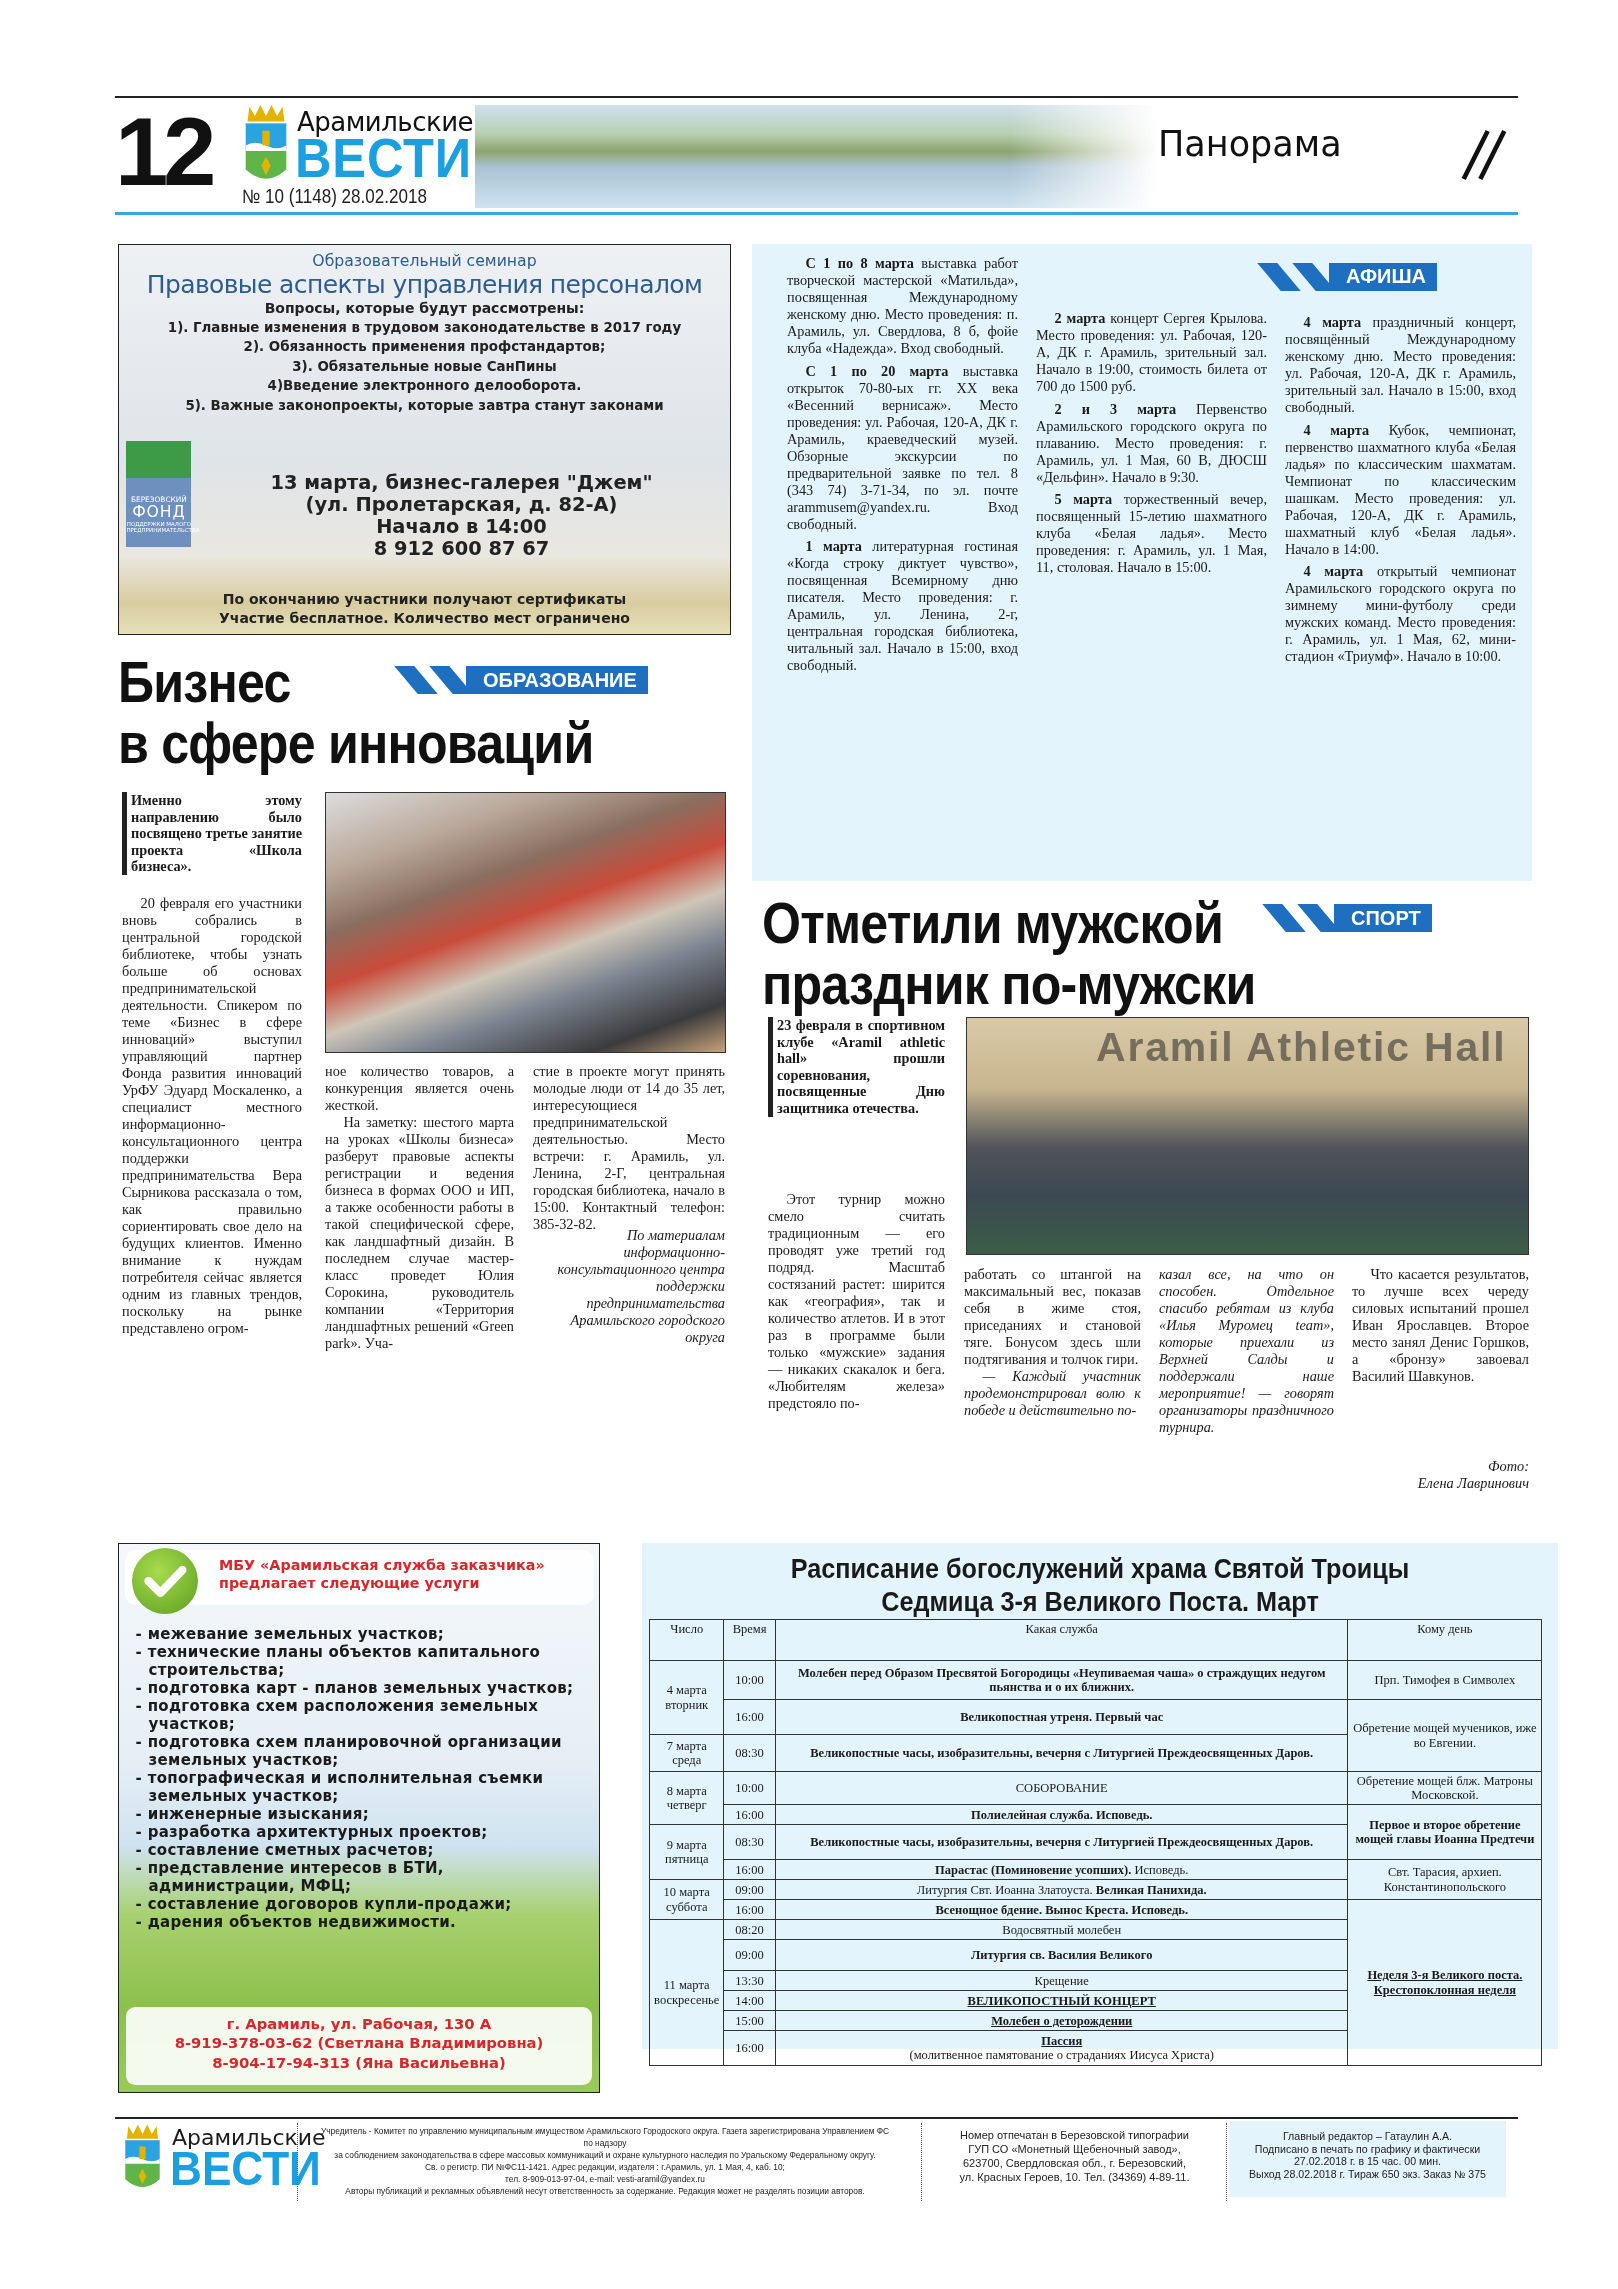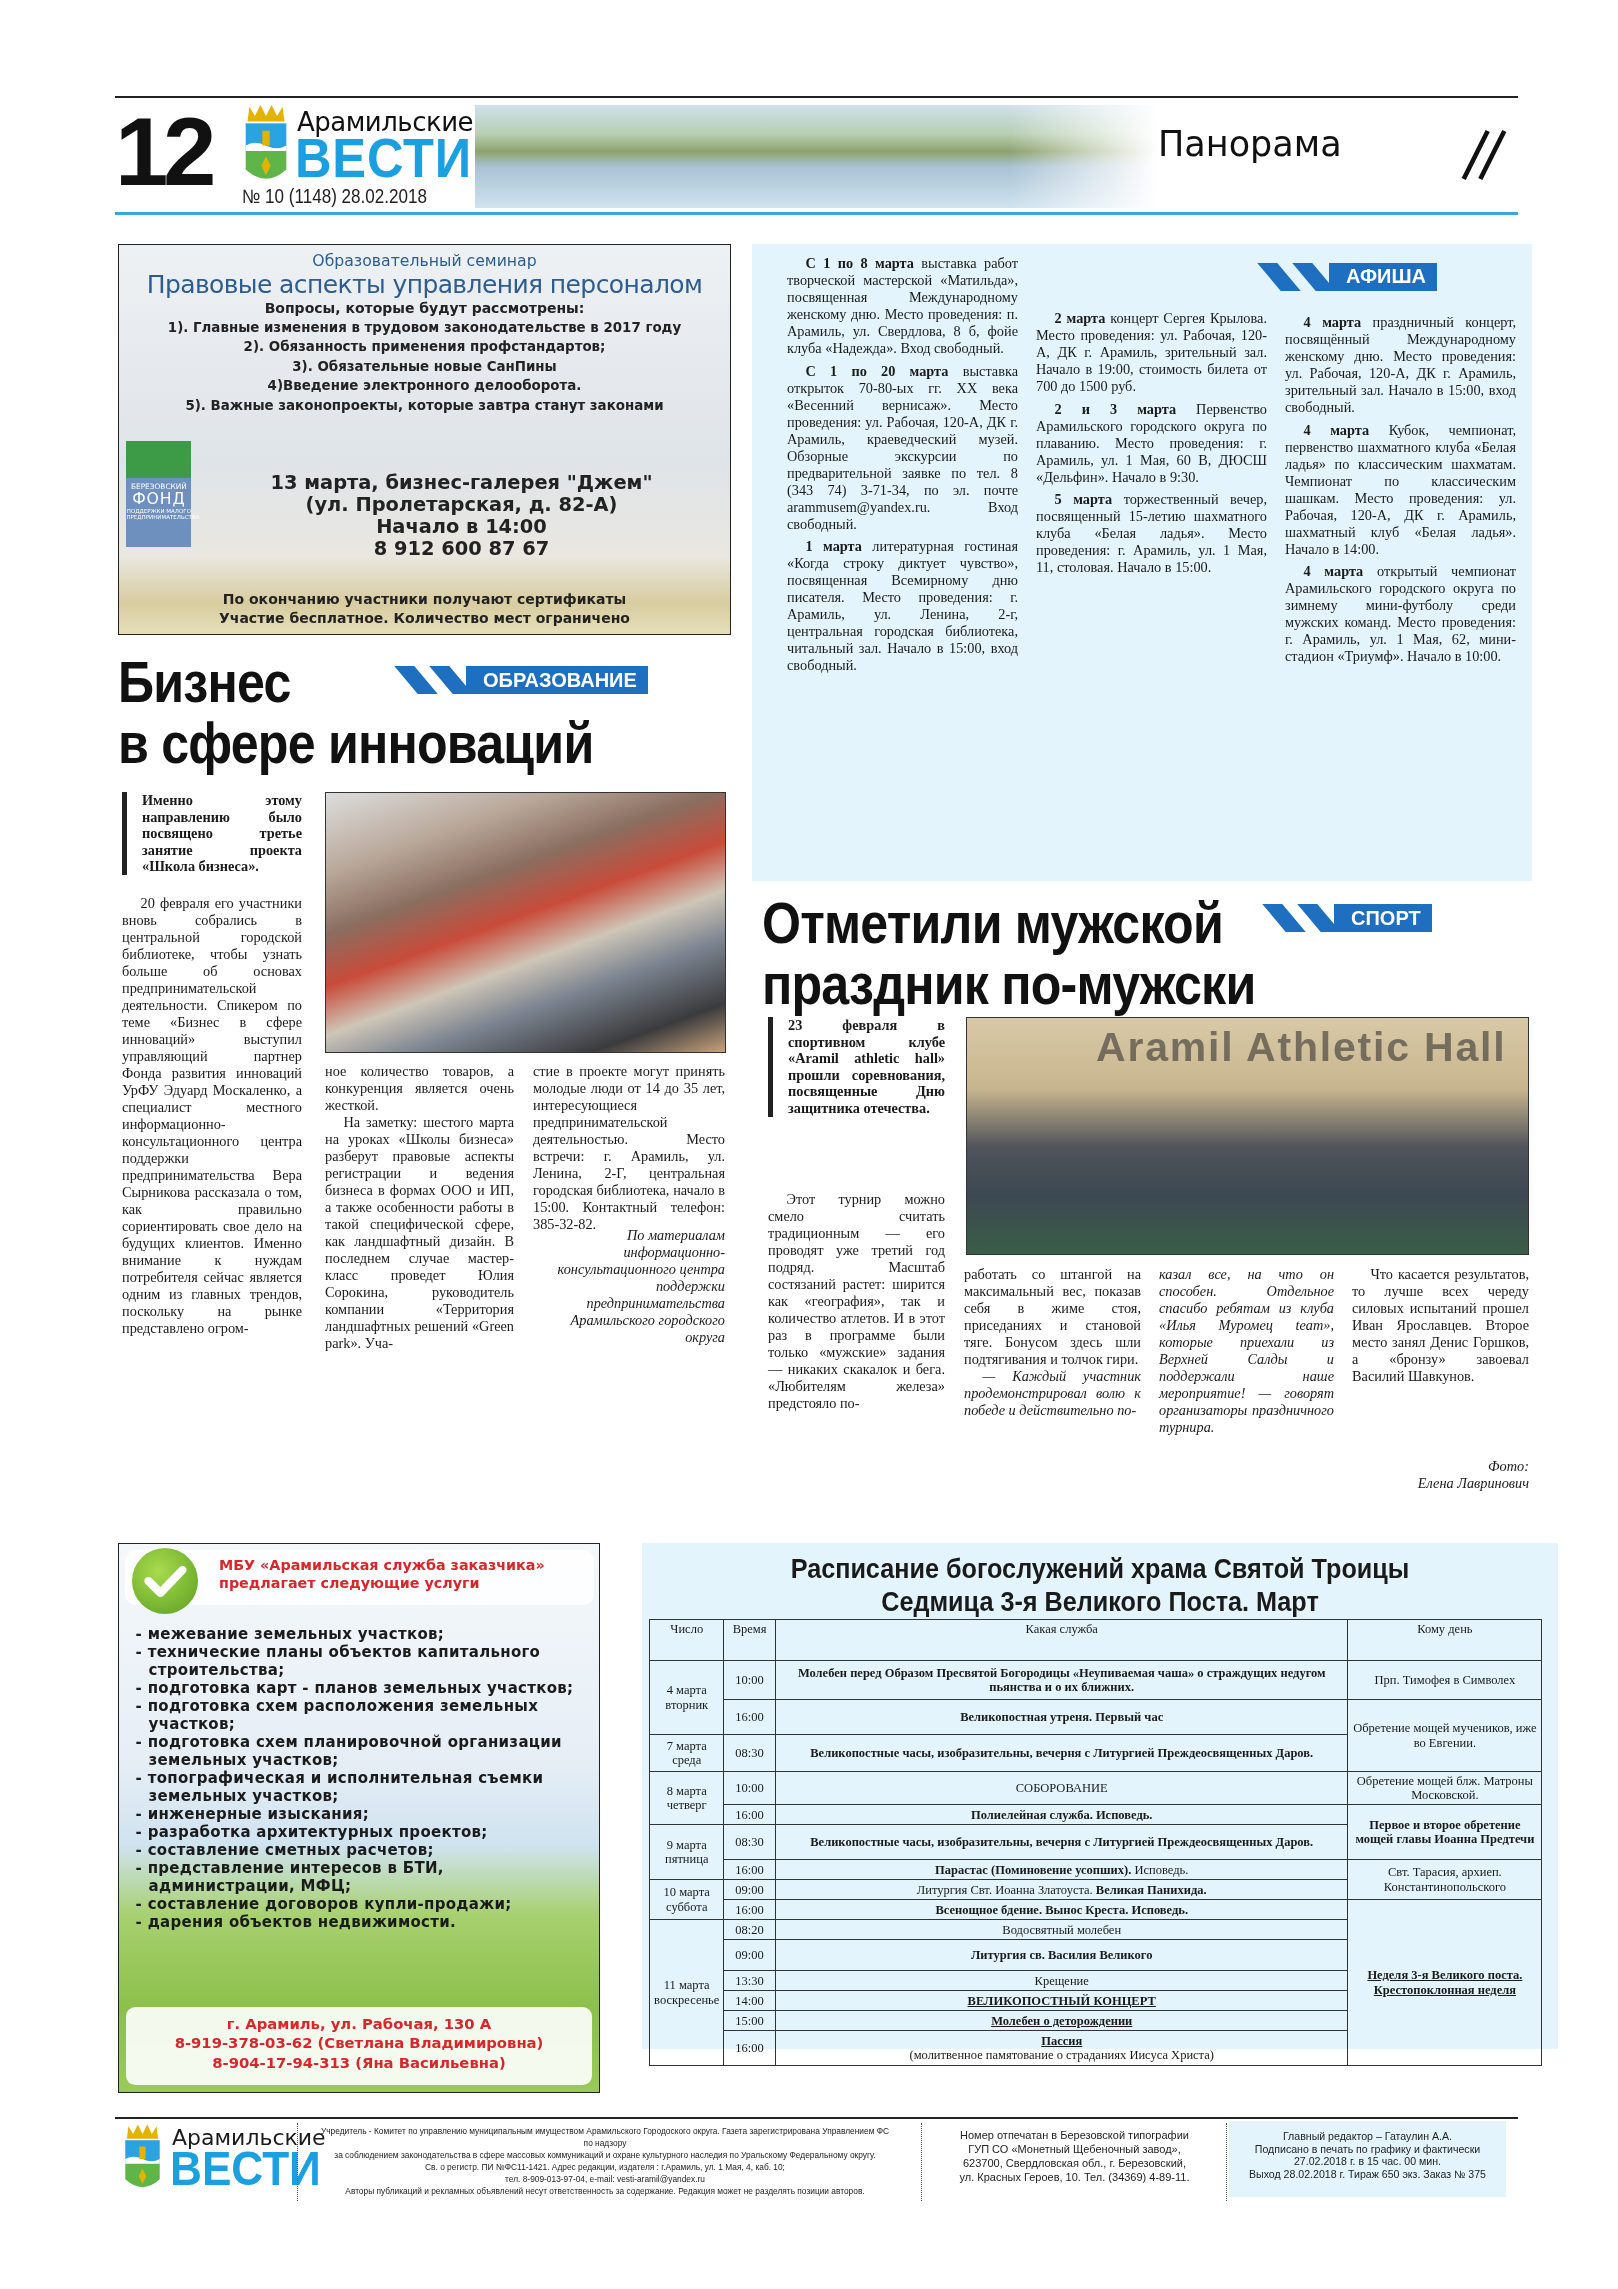--- a/index.html
+++ b/index.html
@@ -16,35 +16,35 @@
 .panorama-photo:after{content:"";position:absolute;right:0;top:0;width:148px;height:100%;background:linear-gradient(90deg,rgba(255,255,255,0),#fff)}
 .rubric{left:1158px;top:124px;font-family:"DejaVu Sans",sans-serif;font-size:35px;color:#111}
 .slashes{left:1460px;top:129px;width:48px;height:52px}
 
 
 .ad1{left:118px;top:244px;width:613px;height:391px;border:1.8px solid #222;background:linear-gradient(180deg,#eef1f4 0%,#dfe4e9 55%,#e9e7e0 80%,#d8cca0 92%,#e6dfb8 100%);overflow:hidden;text-align:center;font-family:"DejaVu Sans",sans-serif}
 .ad1 .sub{font-size:15.7px;color:#2d5c8f;margin-top:5.5px}
 .ad1 .head{font-size:25px;color:#2d5c8f;margin-top:0;letter-spacing:-0.6px;white-space:nowrap}
 .ad1 .q{font-size:13.4px;font-weight:700;color:#222;line-height:19.4px}
 .ad1 .q .qh{font-size:14px}
-.fond{position:absolute;left:7.4px;top:196px;width:65px;height:106px;background:#6d90bf;color:#fff;font-size:7.4px;text-align:center;padding-top:41px}
+.fond{position:absolute;left:7.4px;top:196px;width:65px;height:106px;background:#6d90bf;color:#fff;font-size:7.4px;text-align:center;padding-top:54px}
 .fond .top{position:absolute;left:0;top:0;width:100%;height:37px;background:#3d9b47}
 .fond .big{font-size:15.7px;letter-spacing:0.9px;line-height:16.6px}
 .ad1 .when{position:absolute;left:74px;right:0;top:227px;font-size:19.4px;font-weight:700;line-height:22px;color:#222}
 .ad1 .foot{position:absolute;left:0;right:0;bottom:5.5px;font-size:14px;font-weight:700;line-height:19.4px;color:#222}
 
 
 .tag{height:28px;display:flex;align-items:flex-end}
 .tag .stripes{display:flex;height:100%}
 .tag .stripes span{width:20px;height:100%;background:#1e6fc0;transform:skewX(40deg);margin-right:14.8px}
 .tag .lab{background:#1e6fc0;color:#fff;font-family:"Liberation Sans",sans-serif;font-weight:700;font-size:20px;height:100%;padding:0 11px 0 16.6px;display:flex;align-items:center;margin-left:-9.2px}
 
 .headline{font-family:"Liberation Sans",sans-serif;font-weight:700;color:#111;letter-spacing:-0.9px;line-height:61px;font-size:57px;transform:scaleX(.88);transform-origin:left}
 
-.lead{font-weight:700;font-size:14.3px;line-height:16.6px;text-align:justify;border-left:5.5px solid #222;padding-left:15px}
+.lead{font-weight:700;font-size:14.3px;line-height:16.6px;text-align:justify;border-left:5.5px solid #222;padding-left:4px}
 .col{font-size:14.3px;line-height:17px;text-align:justify;hyphens:auto}
 .col p{text-indent:18.5px}
 .ital{font-style:italic}
 .right{text-align:right}
 
 
 .afisha{left:752px;top:244px;width:780px;height:637px;background:#e3f4fc}
 .afcol{font-size:14.3px;line-height:17px;text-align:justify}
 .afcol p{text-indent:18.5px;margin-bottom:5.5px}
 .afcol b{font-weight:700}

